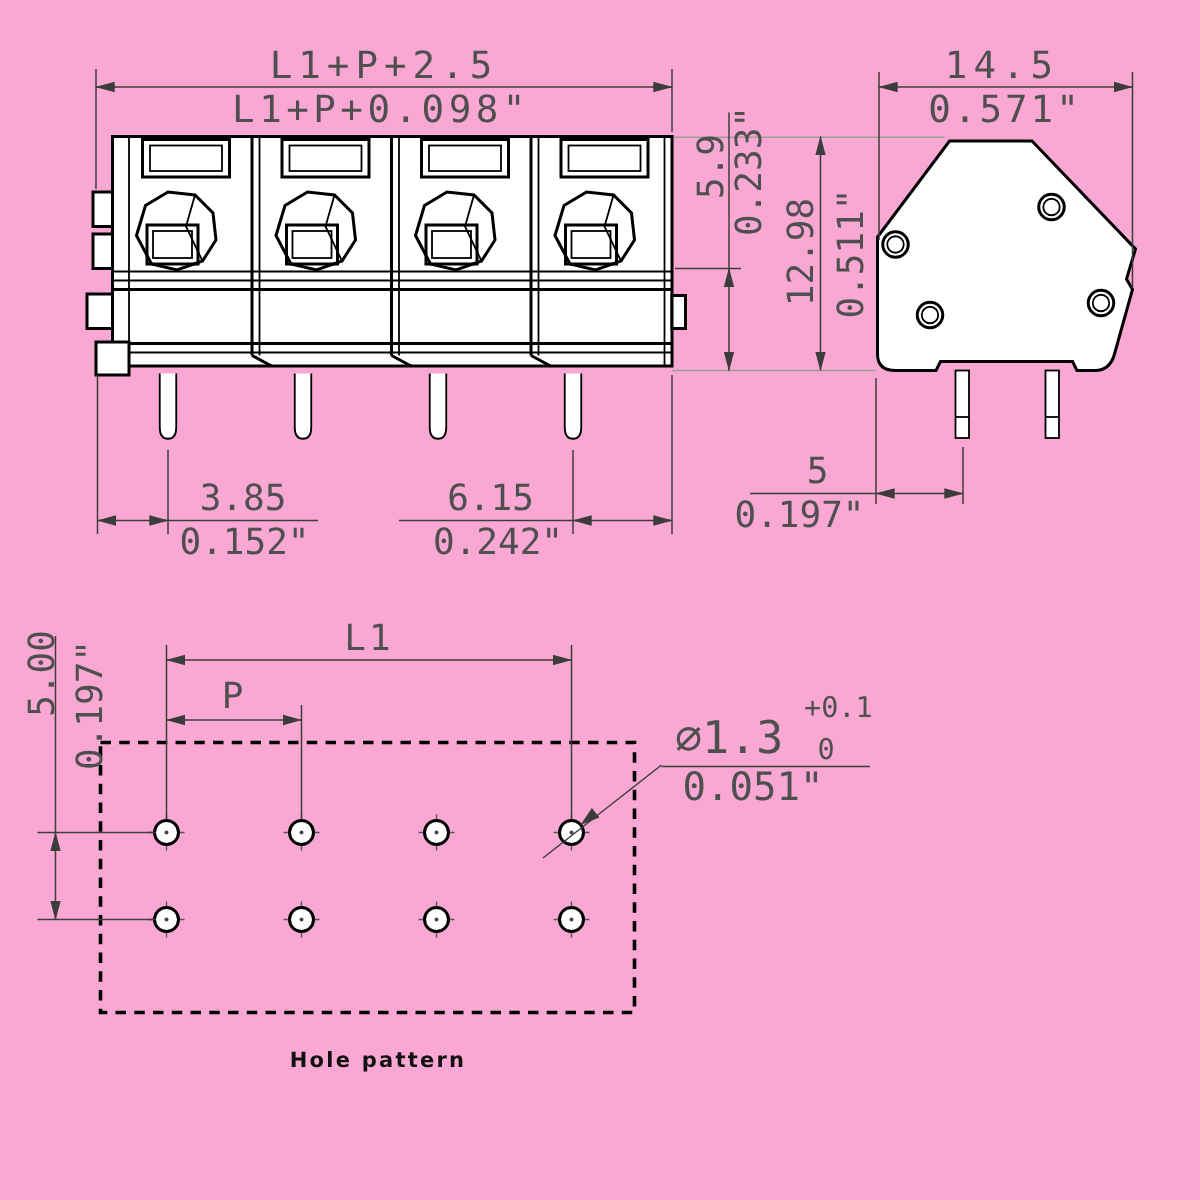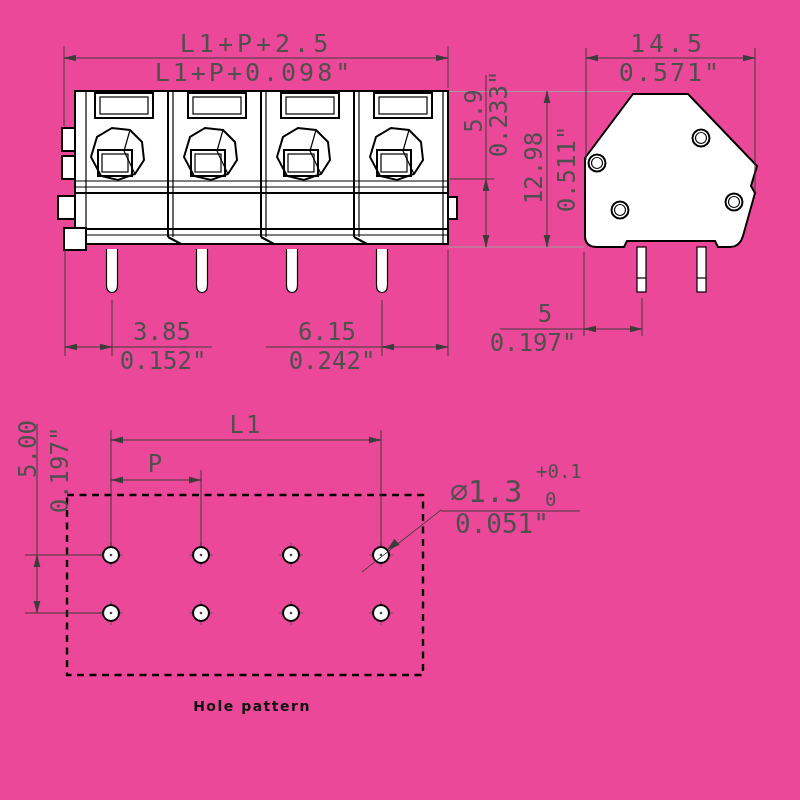--- a/index.html
+++ b/index.html
@@ -1,16 +1,16 @@
 <!DOCTYPE html>
 <html><head>
 <meta charset="utf-8">
 <style>
   html,body{margin:0;padding:0;background:#fff;}
-  .stage{width:800px;height:800px;background:#ec4899;position:relative;margin:0 auto;}
+  .stage{width:800px;height:800px;background:#f9a8d4;position:relative;margin:0 auto;}
   svg{display:block;}
   .w2{stroke:#000;stroke-width:2;fill:none;}
   .w2f{stroke:#000;stroke-width:2;fill:#fff;}
   .w1{stroke:#000;stroke-width:1.2;fill:none;}
   .w1f{stroke:#000;stroke-width:1.2;fill:#fff;}
   .dim{stroke:#3c3c3c;stroke-width:1;fill:none;}
   .proj{stroke:#9e9e9e;stroke-width:1;fill:none;}
   .dash{stroke:#000;stroke-width:2.4;fill:none;stroke-dasharray:7 5.5;}
   .dtx{font-family:"DejaVu Sans Mono",monospace;fill:#4f4f4f;}
   .cap{font-family:"DejaVu Sans",sans-serif;font-weight:bold;fill:#111;font-size:14px;letter-spacing:1.5px;}

